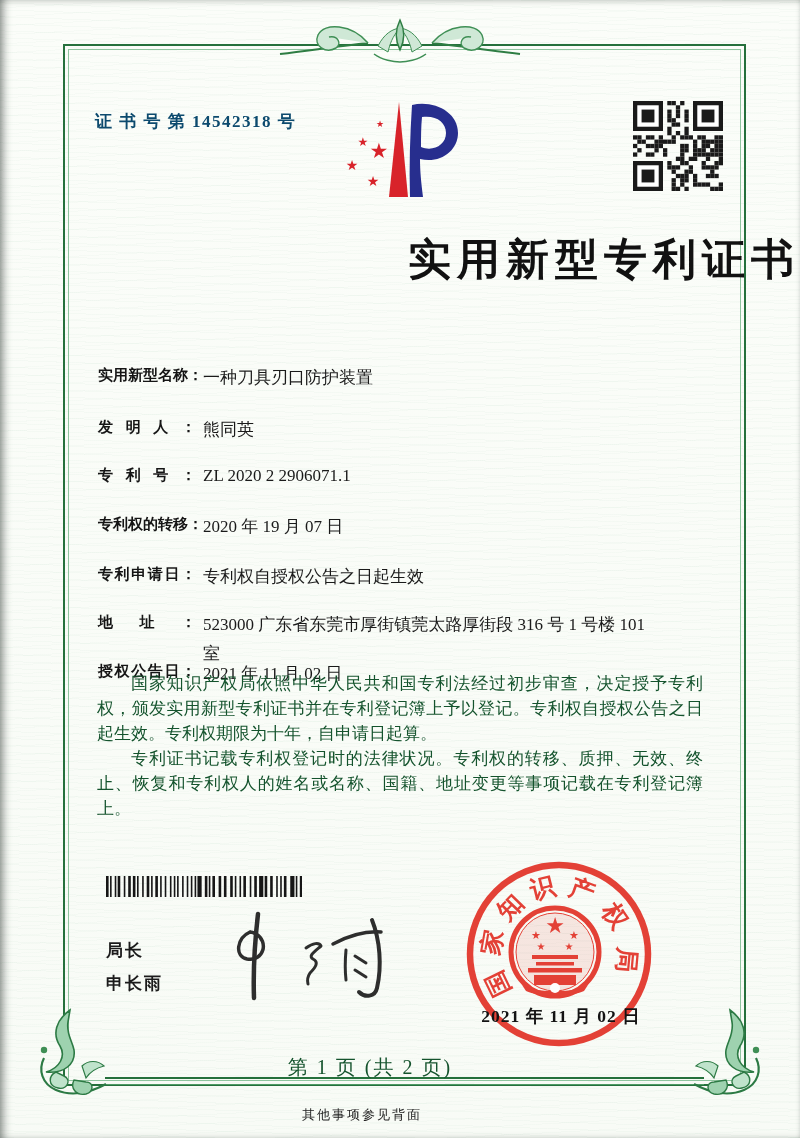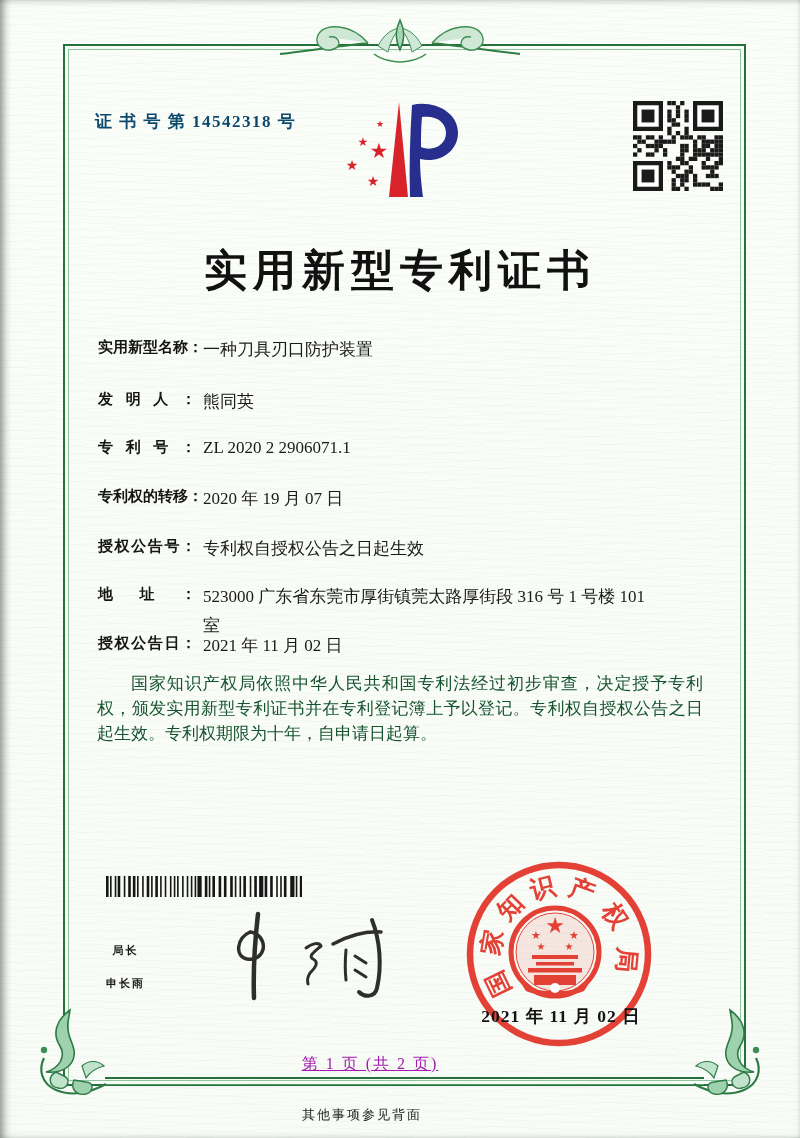--- a/index.html
+++ b/index.html
@@ -25,35 +25,35 @@
   .frame{position:absolute;left:63px;top:44px;width:679px;height:1038px;
     border:2.5px solid #25703c;}
   .frame-inner{position:absolute;left:3px;top:3px;right:3px;bottom:3px;
     border:1px solid #8ec49e;}
   .frame-bottom-heavy{position:absolute;left:40px;right:40px;bottom:-1px;height:5px;
     border-top:2.5px solid #25703c;border-bottom:1.5px solid #4d9a64;}
   .orn{position:absolute;z-index:6;}
   
   .abs{position:absolute;}
   .cert-no{left:95px;top:110px;font-size:17px;letter-spacing:1.5px;font-weight:600;color:#0c4a6e;}
-  .title{left:0;right:0;top:242px;text-align:center;font-size:43px;font-weight:700;
+  .title{left:0;right:0;top:231px;text-align:right;font-size:43px;font-weight:700;
     letter-spacing:6px;color:#111;}
-  .row{left:98px;font-size:17px;white-space:nowrap;}
+  .row{left:98px;font-size:17px;white-space:nowrap;margin-top:28px;}
   .flabel{display:inline-block;width:98px;text-align:justify;text-align-last:justify;
     font-weight:700;font-size:15px;vertical-align:top;color:#151515;}
   .fvalue{display:inline-block;margin-left:7px;font-size:17px;color:#1a1a1a;vertical-align:top;}
   .addr2{margin-left:105px;font-size:17px;margin-top:6px;}
   .pair2{position:absolute;left:254px;top:0;white-space:nowrap;}
   .paras{left:97px;top:671px;width:606px;font-size:17px;line-height:25px;color:#14532d;text-align:justify;}
   .paras p{margin:0;text-indent:2em;}
   .officer{left:106px;top:934px;font-family:"Liberation Sans","DejaVu Sans",sans-serif;
-    font-size:11px;font-weight:600;line-height:33px;color:#1b1b1b;letter-spacing:2px;text-align:center;}
+    font-size:17px;font-weight:600;line-height:33px;color:#1b1b1b;letter-spacing:2px;}
   .seal-date{left:468px;top:1004px;width:186px;text-align:center;font-size:17.5px;
     font-weight:600;letter-spacing:1px;color:#131313;z-index:12;}
-  .page-info{left:370px;top:1054px;transform:translateX(-50%);font-size:16px;letter-spacing:2px;color:#a21caf;z-index:7;text-decoration:underline;}
+  .page-info{left:370px;top:1054px;transform:translateX(-50%);font-size:20px;letter-spacing:2px;color:#14532d;z-index:7;}
   .back-note{left:362px;top:1106px;transform:translateX(-50%);font-size:13px;letter-spacing:2px;color:#222;}
   svg{display:block;}
 </style>
 </head>
 <body>
 
 <div class="paper"></div>
 
 <div class="frame">
   <div class="frame-inner"></div>
@@ -250,32 +250,33 @@
 <div class="abs row" style="top:390px;">
   <span class="flabel">发明人：</span><span class="fvalue">熊同英</span>
 </div>
 <div class="abs row" style="top:438px;">
   <span class="flabel">专利号：</span><span class="fvalue">ZL 2020 2 2906071.1</span>
 </div>
 <div class="abs row" style="top:487px;">
   <span class="flabel">专利权的转移：</span><span class="fvalue">2020 年 19 月 07 日</span>
 </div>
 <div class="abs row" style="top:537px;">
-  <span class="flabel">授权公告号：</span><span class="fvalue">专利权自授权公告之日起生效</span>
+  <span class="flabel">专利申请日：</span><span class="fvalue">专利权自授权公告之日起生效</span>
 </div>
 <div class="abs row" style="top:585px;">
   <span class="flabel">地址：</span><span class="fvalue">523000 广东省东莞市厚街镇莞太路厚街段 316 号 1 号楼 101</span>
   <div class="addr2">室</div>
 </div>
 <div class="abs row" style="top:634px;">
   <span class="flabel">授权公告日：</span><span class="fvalue">2021 年 11 月 02 日</span>
 </div>
 
 <div class="abs paras">
   <p>国家知识产权局依照中华人民共和国专利法经过初步审查，决定授予专利权，颁发实用新型专利证书并在专利登记簿上予以登记。专利权自授权公告之日起生效。专利权期限为十年，自申请日起算。</p>
+  <p>专利证书记载专利权登记时的法律状况。专利权的转移、质押、无效、终止、恢复和专利权人的姓名或名称、国籍、地址变更等事项记载在专利登记簿上。</p>
 </div>
 
 <svg class="abs" id="barcode-svg" style="left:106px;top:876px;" width="198" height="21" viewBox="0 0 198 21">
     <rect x="0" y="0" width="2.6" height="21" fill="#161616"></rect>
     <rect x="4.034889290032391" y="0" width="1.6" height="21" fill="#161616"></rect>
     <rect x="8.724222185706822" y="0" width="1.6" height="21" fill="#161616"></rect>
     <rect x="11.673748419933833" y="0" width="2.6" height="21" fill="#161616"></rect>
     <rect x="17.757624573799603" y="0" width="1.6" height="21" fill="#161616"></rect>
     <rect x="22.20602067383286" y="0" width="2.6" height="21" fill="#161616"></rect>
     <rect x="26.857903799441594" y="0" width="2.6" height="21" fill="#161616"></rect>

